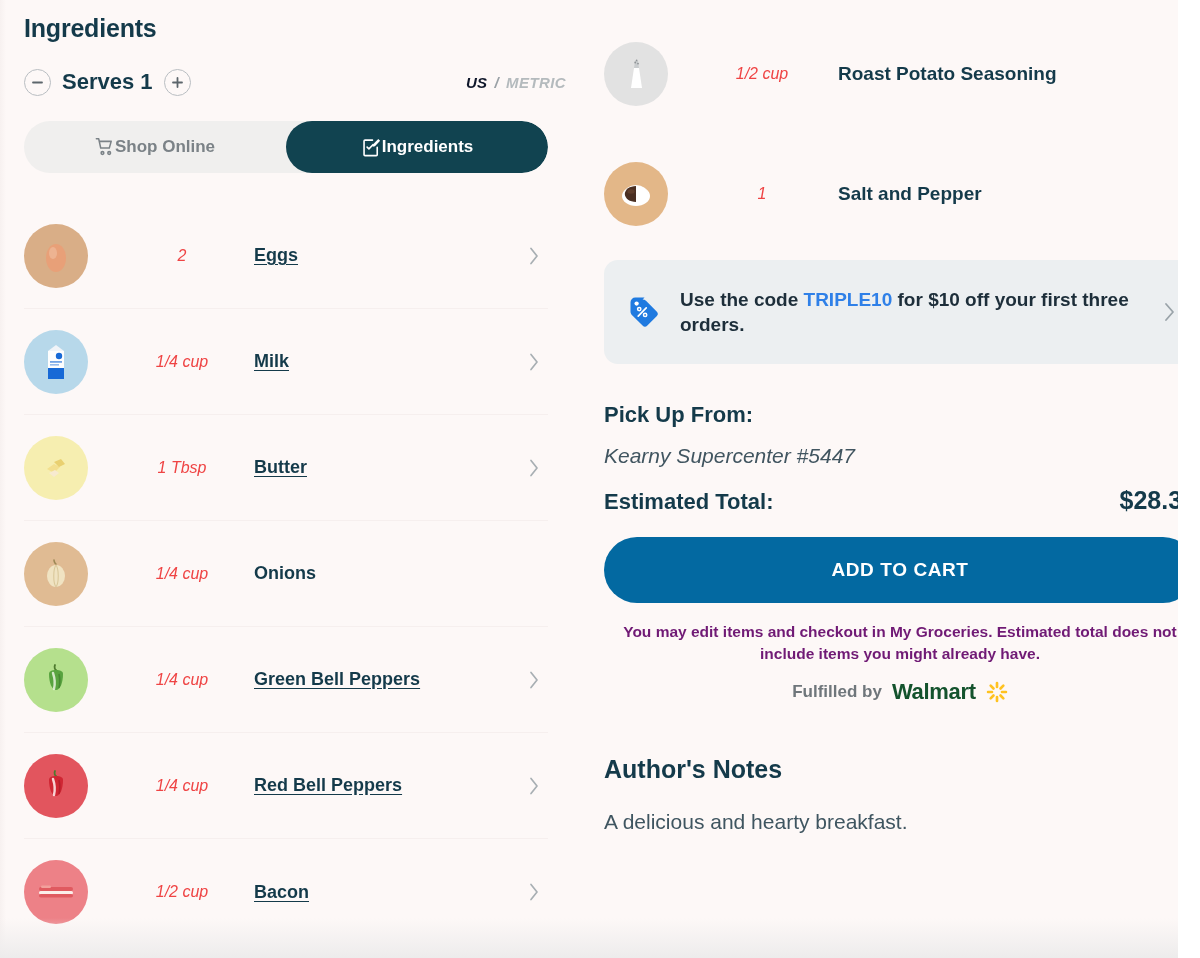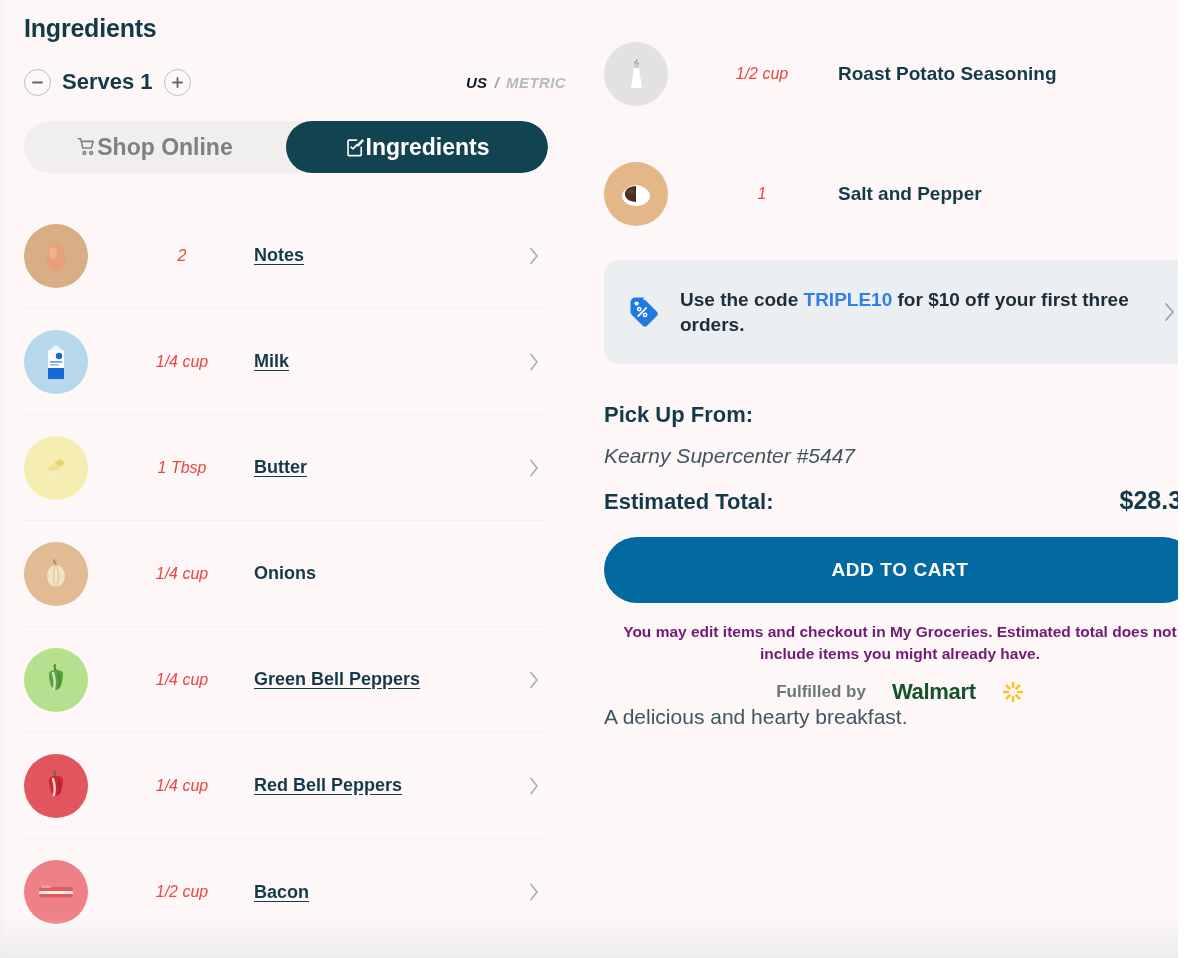--- a/index.html
+++ b/index.html
@@ -45,22 +45,22 @@
     background: linear-gradient(to bottom, rgba(253,248,247,0) 0%, rgba(240,238,238,0.85) 70%, rgba(236,235,235,0.95) 100%);
     z-index: 35;
     pointer-events: none;
   }
 
   .columns {
     position: relative;
     display: flex;
     width: 1178px;
     height: 718px;
+    padding-left: 24px;
     z-index: 5;
-    justify-content: flex-end;
   }
 
   .col-left  { width: 552px; flex: none; padding-top: 14px; }
   .col-right { width: 602px; flex: none; padding-top: 14px; padding-left: 28px; }
 
   
   .section-title {
     font-size: 25px;
     font-weight: bold;
     color: #143a4a;
@@ -115,21 +115,21 @@
     align-items: center;
     margin-bottom: 30px;
     overflow: hidden;
   }
   .tab {
     flex: 1 1 0;
     height: 52px;
     display: flex;
     align-items: center;
     justify-content: center;
-    font-size: 23px;
+    font-size: 17px;
     font-weight: bold;
   }
   .tab-inactive { color: #7b8287; }
   .tab-active {
     background: #114350;
     color: #ffffff;
     border-radius: 26px;
   }
   .tab svg { display: block; flex: none; }
 
@@ -264,21 +264,21 @@
     color: #701a75;
     line-height: 1.42;
   }
 
   .fulfilled {
     width: 580px;
     margin: 14px auto 0 6px;
     display: flex;
     align-items: center;
     justify-content: center;
-    gap: 26px;
+    gap: 10px;
   }
   .fulfilled-label {
     font-size: 17px;
     font-weight: bold;
     color: #6f767b;
   }
   .walmart-word {
     font-size: 22px;
     font-weight: bold;
     color: #14532d;
@@ -357,21 +357,21 @@
 
       <div class="ing-list">
           <div class="ing-row">
             <div class="ing-thumb" style="background: rgb(217, 174, 135);">
               <svg width="30" height="38" viewBox="0 0 30 38">
                 <ellipse cx="15" cy="21" rx="10" ry="14" fill="#e8a078"></ellipse>
                 <ellipse cx="12" cy="16" rx="4" ry="6" fill="#f0bb9b" opacity=".7"></ellipse>
               </svg>
             </div>
             <div class="ing-qty">2</div>
-            <div class="ing-name linked">Notes</div>
+            <div class="ing-name linked">Eggs</div>
             <span class="ing-chev">
               <svg width="12" height="20" viewBox="0 0 12 20" fill="none" stroke="currentColor" stroke-width="1.7" stroke-linecap="round" stroke-linejoin="round">
                 <path d="M3 2.5l6 7.5-6 7.5"></path>
               </svg>
             </span>
           </div>
           <div class="ing-row">
             <div class="ing-thumb" style="background: rgb(183, 216, 234);">
               <svg width="26" height="40" viewBox="0 0 26 40">
                 <path d="M5 9h16v28H5z" fill="#fdfdfd"></path>
@@ -553,20 +553,21 @@
               <rect x="16" y="10.55" width="7.2" height="2.9" rx="1.45"></rect>
               <rect x="10.55" y="0.8" width="2.9" height="7.2" rx="1.45" transform="rotate(45 12 12)"></rect>
               <rect x="10.55" y="16" width="2.9" height="7.2" rx="1.45" transform="rotate(45 12 12)"></rect>
               <rect x="0.8" y="10.55" width="7.2" height="2.9" rx="1.45" transform="rotate(45 12 12)"></rect>
               <rect x="16" y="10.55" width="7.2" height="2.9" rx="1.45" transform="rotate(45 12 12)"></rect>
             </g>
           </svg>
         </span>
       </div>
 
+      <div class="notes-title">Author's Notes</div>
       <div class="notes-body">A delicious and hearty breakfast.</div>
     </div>
 
   </div>
 
   <div id="bottom-fade"></div>
   <div id="right-margin"></div>
 </div>
 
 </body></html>

